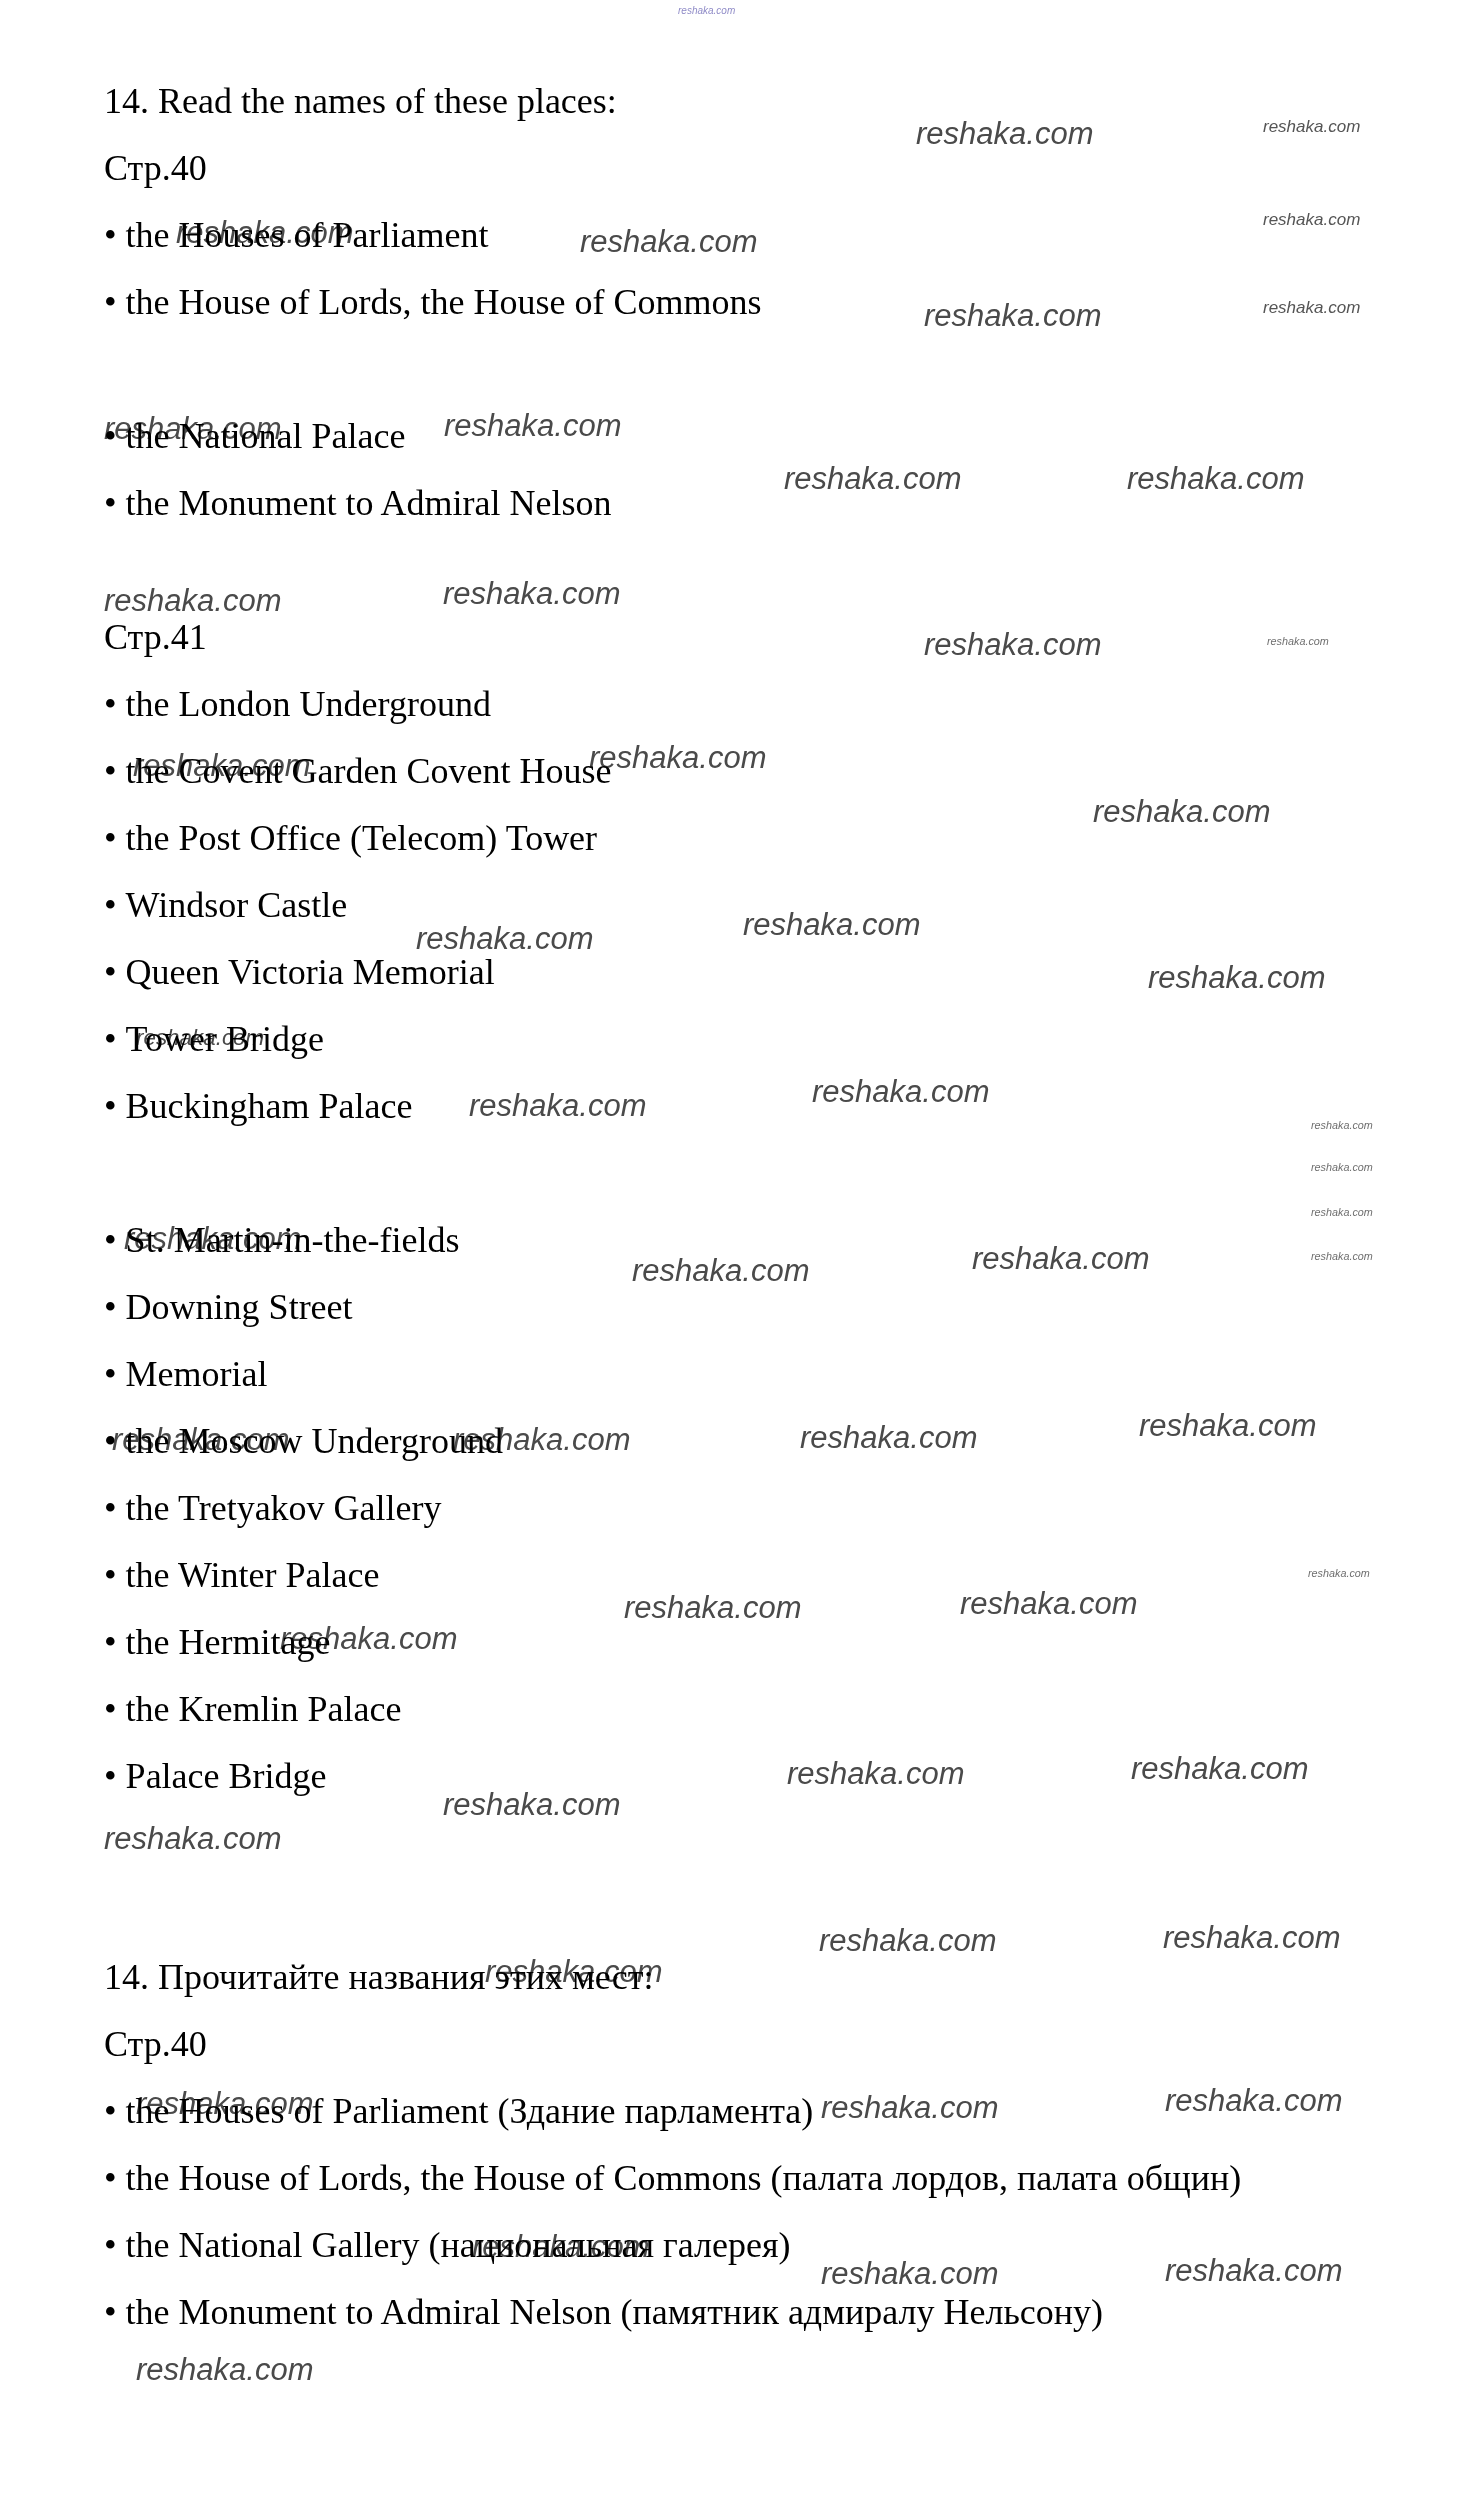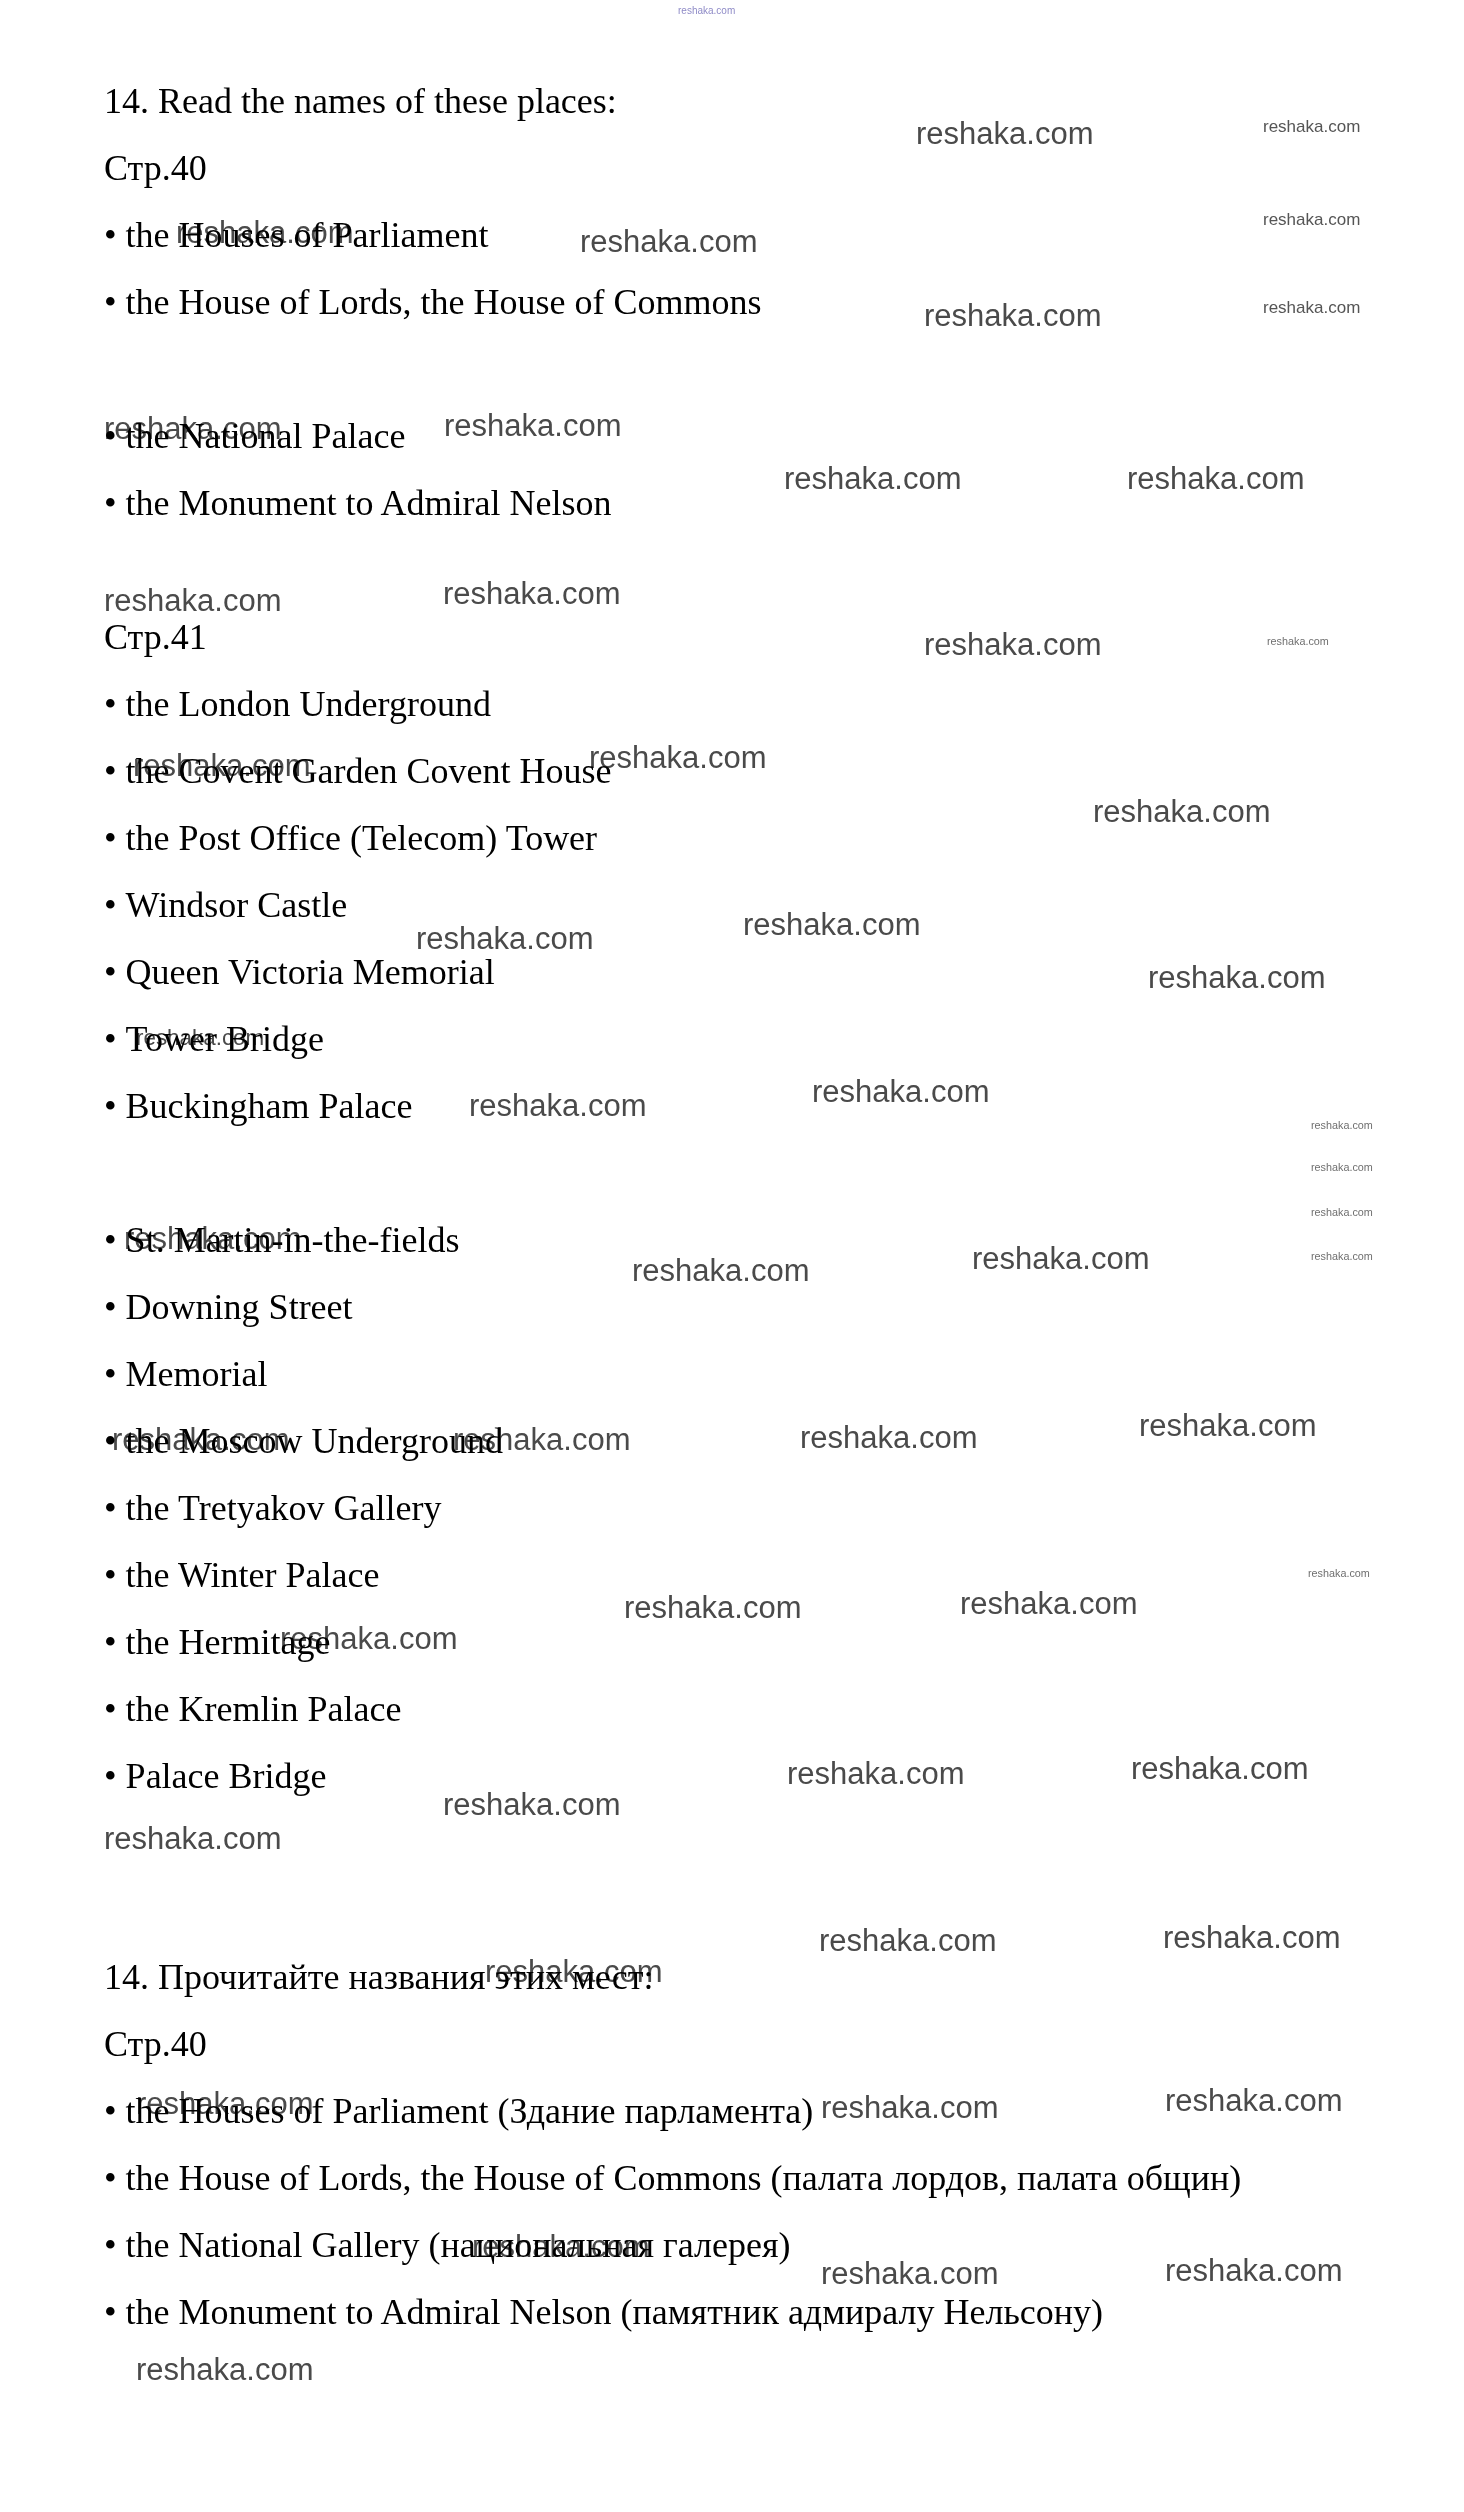--- a/index.html
+++ b/index.html
@@ -12,20 +12,21 @@
     font-family:"Liberation Serif", serif;
     color:#000;
   }
   
   .wm{
     position:absolute;
     font-family:"Liberation Sans", sans-serif;
     color:#4a4a4a;
     white-space:nowrap;
     user-select:none;
+    font-style:italic;
   }
   .lg{font-size:31px;}
   .sm{font-size:17px;color:#555;}
   .md{font-size:22.4px;}
   .xs{font-size:10.8px;color:#6f6f6f;}
   .top-wm{font-size:10px;color:#8f8bc7;}
 
   
   .doc{
     position:absolute;

